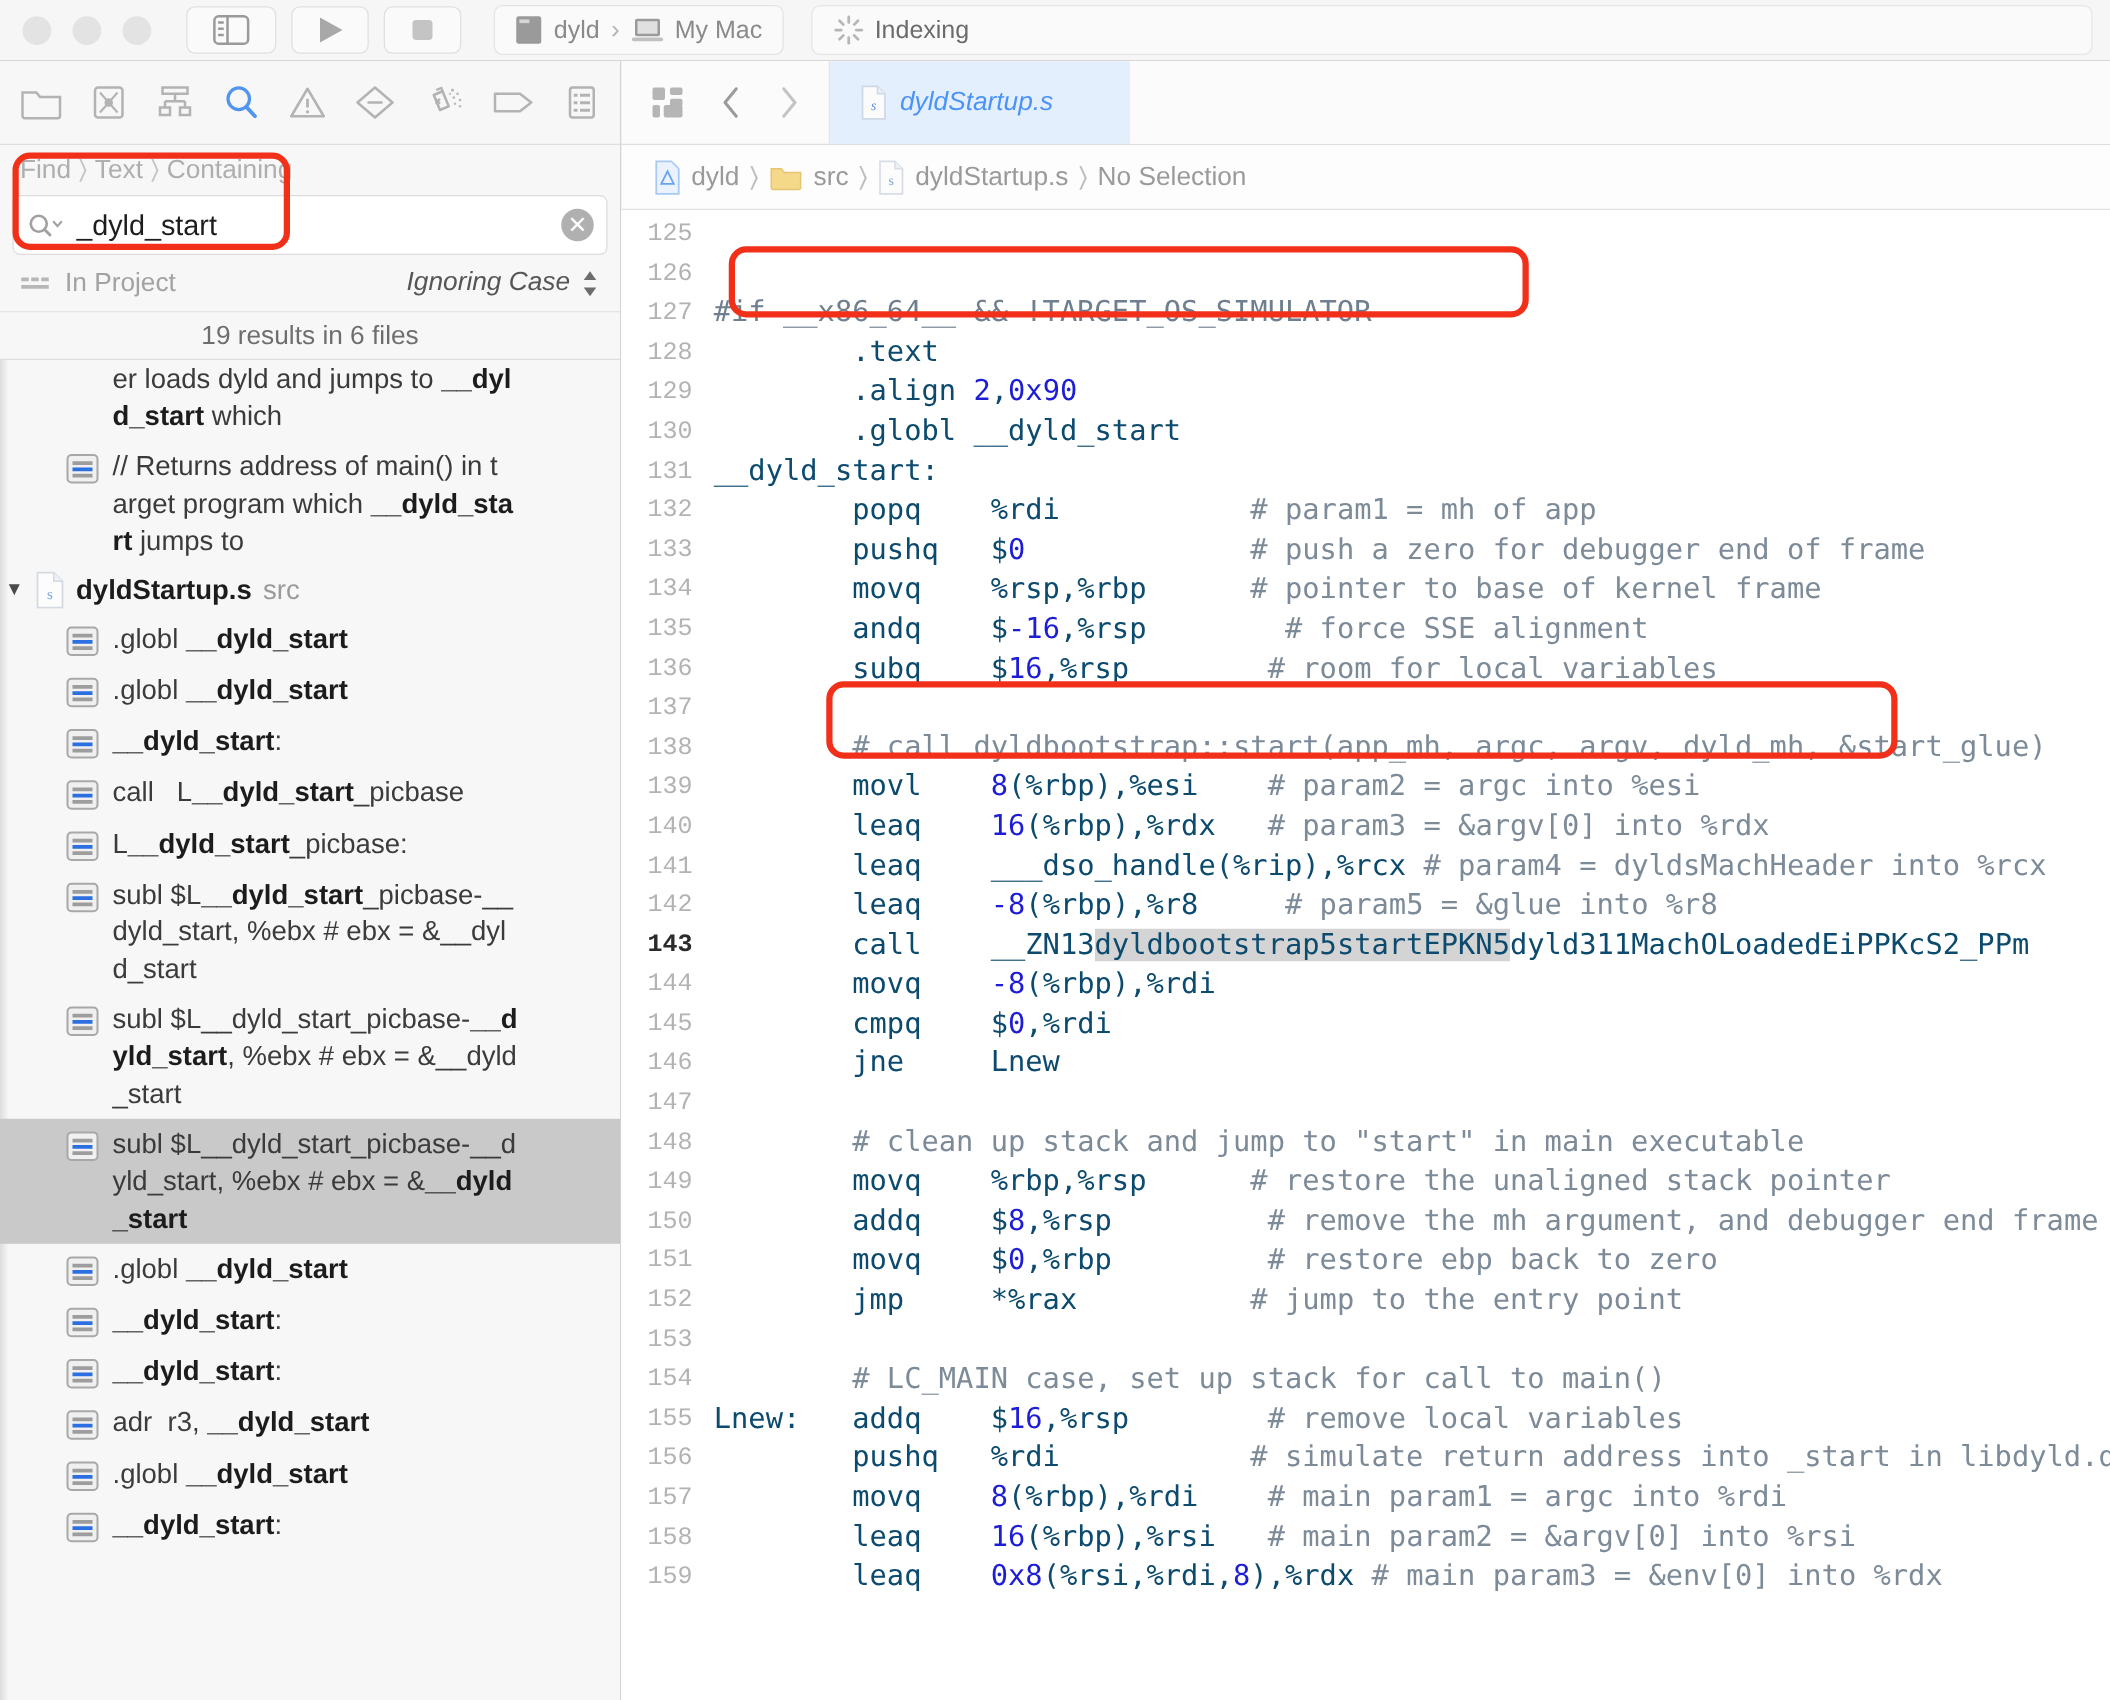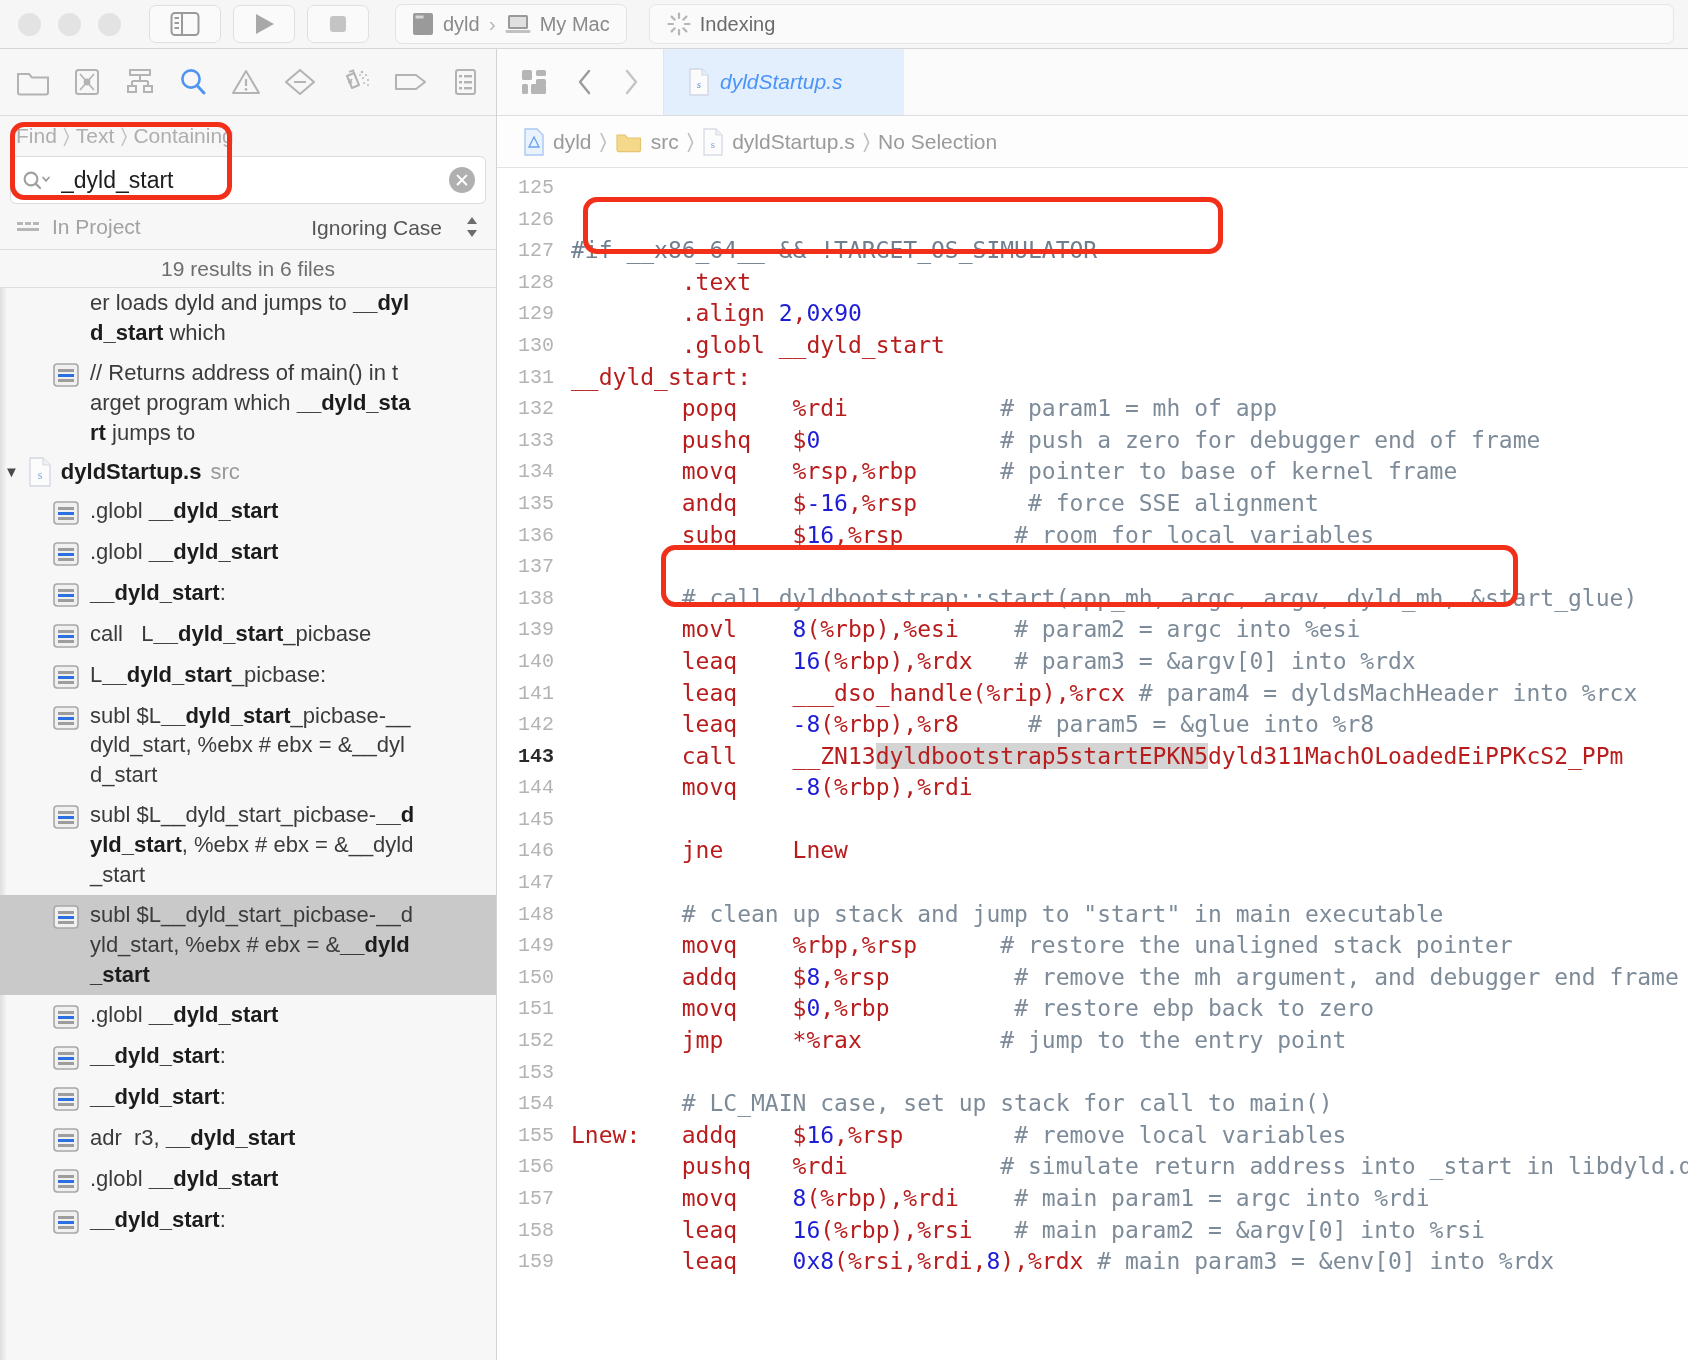--- a/index.html
+++ b/index.html
@@ -179,21 +179,21 @@
     height: 46px;
     display: flex;
     align-items: center;
     padding: 0 16px;
     justify-content: space-between;
     border-bottom: 1px solid #dedede;
     box-sizing: border-box;
   }
   .filter-left { display: flex; align-items: center; gap: 10px; }
   .filter-left .lbl { font-size: 21px; color: #a2a2a2; }
-  .filter-right { display: flex; align-items: flex-end; gap: 22px; }
+  .filter-right { display: flex; align-items: flex-start; gap: 8px; font-style: italic; }
   .filter-right .lbl { font-size: 21px; color: #555; }
 
   .results-count {
     height: 38px;
     display: flex;
     align-items: center;
     justify-content: center;
     font-size: 21px;
     color: #6e6e6e;
     border-bottom: 1px solid #dedede;
@@ -318,21 +318,21 @@
     min-width: 74px;
     text-align: right;
     padding-right: 17px;
     color: #b3b3b3;
     font-size: 20px;
     box-sizing: border-box;
     user-select: none;
     font-family: Liberation Mono, monospace;
   }
   .gut.cur { color: #2b2b2b; font-weight: 700; }
-  .src { color: #b91c1c; }
+  .src { color: #0c4a6e; }
   .num { color: #1d1dd6; }
   .cmt { color: #7d8b99; }
   .pre { color: #6f7f8f; }
   .hl { background: #d4d4d4; margin-top: 12px; }
 
   
   .redbox {
     position: absolute;
     border: 5px solid #f2301a;
     border-radius: 14px;
@@ -797,21 +797,21 @@
             <div class="cl"><span class="gut">135</span><span><span class="src">        andq    $</span><span class="num">-16</span><span class="src">,%rsp        </span><span class="cmt"># force SSE alignment</span></span></div>
             <div class="cl"><span class="gut">136</span><span><span class="src">        subq    $</span><span class="num">16</span><span class="src">,%rsp        </span><span class="cmt"># room for local variables</span></span></div>
             <div class="cl"><span class="gut">137</span><span></span></div>
             <div class="cl"><span class="gut">138</span><span><span class="cmt">        # call dyldbootstrap::start(app_mh, argc, argv, dyld_mh, &amp;start_glue)</span></span></div>
             <div class="cl"><span class="gut">139</span><span><span class="src">        movl    </span><span class="num">8</span><span class="src">(%rbp),%esi    </span><span class="cmt"># param2 = argc into %esi</span></span></div>
             <div class="cl"><span class="gut">140</span><span><span class="src">        leaq    </span><span class="num">16</span><span class="src">(%rbp),%rdx   </span><span class="cmt"># param3 = &amp;argv[0] into %rdx</span></span></div>
             <div class="cl"><span class="gut">141</span><span><span class="src">        leaq    ___dso_handle(%rip),%rcx </span><span class="cmt"># param4 = dyldsMachHeader into %rcx</span></span></div>
             <div class="cl"><span class="gut">142</span><span><span class="src">        leaq    </span><span class="num">-8</span><span class="src">(%rbp),%r8     </span><span class="cmt"># param5 = &amp;glue into %r8</span></span></div>
             <div class="cl"><span class="gut cur">143</span><span><span class="src">        call    __ZN13</span><span class="src hl">dyldbootstrap5startEPKN5</span><span class="src">dyld311MachOLoadedEiPPKcS2_PPm</span></span></div>
             <div class="cl"><span class="gut">144</span><span><span class="src">        movq    </span><span class="num">-8</span><span class="src">(%rbp),%rdi</span></span></div>
-            <div class="cl"><span class="gut">145</span></div>
+            <div class="cl"><span class="gut">145</span><span><span class="src">        cmpq    $</span><span class="num">0</span><span class="src">,%rdi</span></span></div>
             <div class="cl"><span class="gut">146</span><span><span class="src">        jne     Lnew</span></span></div>
             <div class="cl"><span class="gut">147</span><span></span></div>
             <div class="cl"><span class="gut">148</span><span><span class="cmt">        # clean up stack and jump to "start" in main executable</span></span></div>
             <div class="cl"><span class="gut">149</span><span><span class="src">        movq    %rbp,%rsp      </span><span class="cmt"># restore the unaligned stack pointer</span></span></div>
             <div class="cl"><span class="gut">150</span><span><span class="src">        addq    $</span><span class="num">8</span><span class="src">,%rsp         </span><span class="cmt"># remove the mh argument, and debugger end frame marker</span></span></div>
             <div class="cl"><span class="gut">151</span><span><span class="src">        movq    $</span><span class="num">0</span><span class="src">,%rbp         </span><span class="cmt"># restore ebp back to zero</span></span></div>
             <div class="cl"><span class="gut">152</span><span><span class="src">        jmp     *%rax          </span><span class="cmt"># jump to the entry point</span></span></div>
             <div class="cl"><span class="gut">153</span><span></span></div>
             <div class="cl"><span class="gut">154</span><span><span class="cmt">        # LC_MAIN case, set up stack for call to main()</span></span></div>
             <div class="cl"><span class="gut">155</span><span><span class="src">Lnew:   addq    $</span><span class="num">16</span><span class="src">,%rsp        </span><span class="cmt"># remove local variables</span></span></div>

